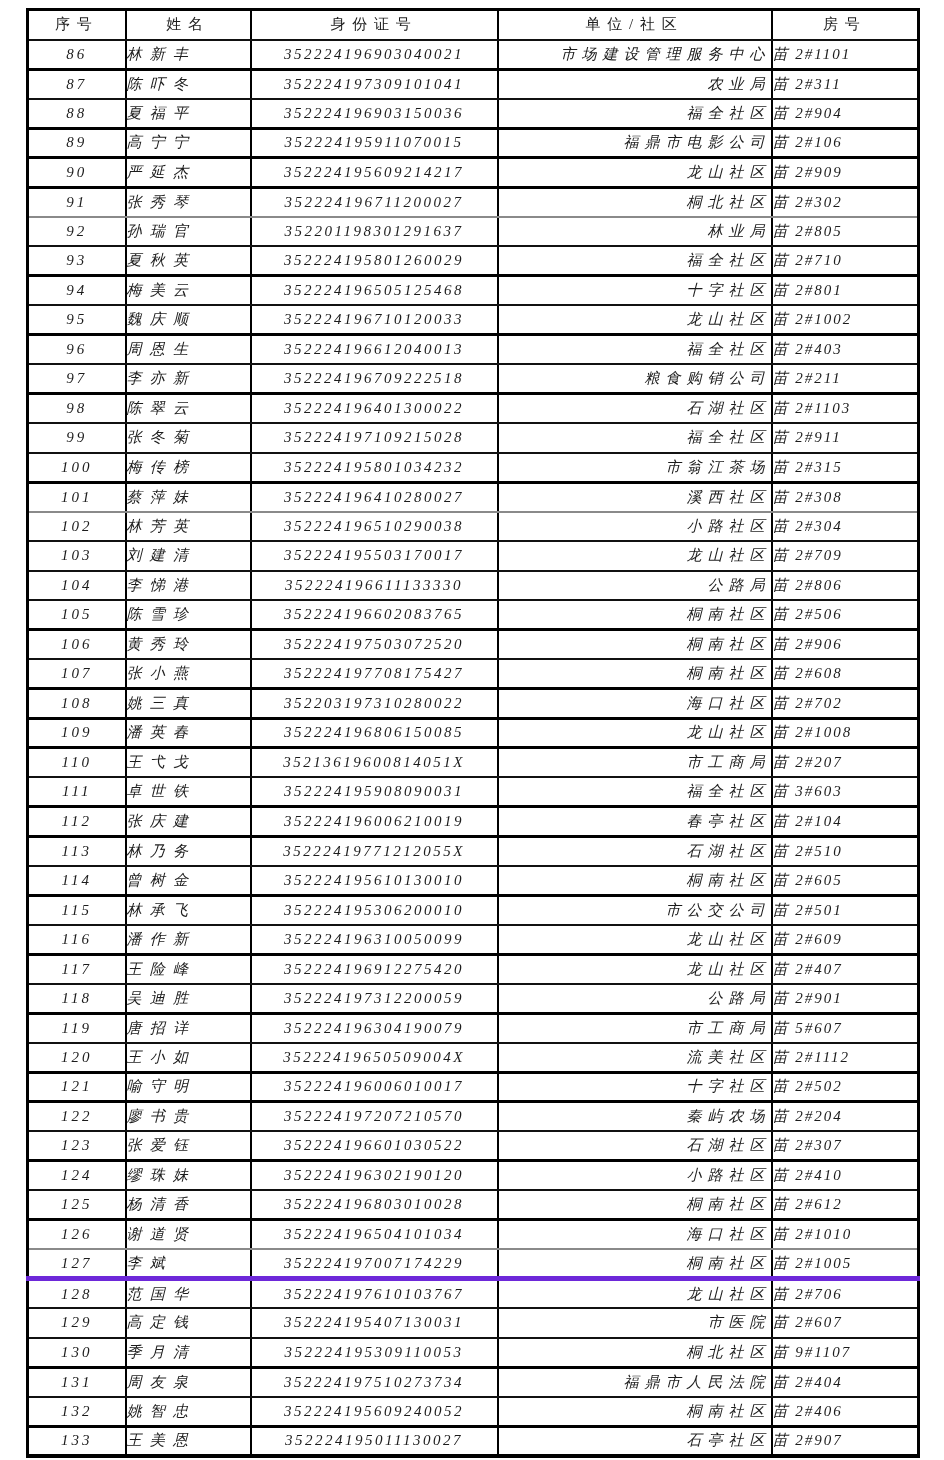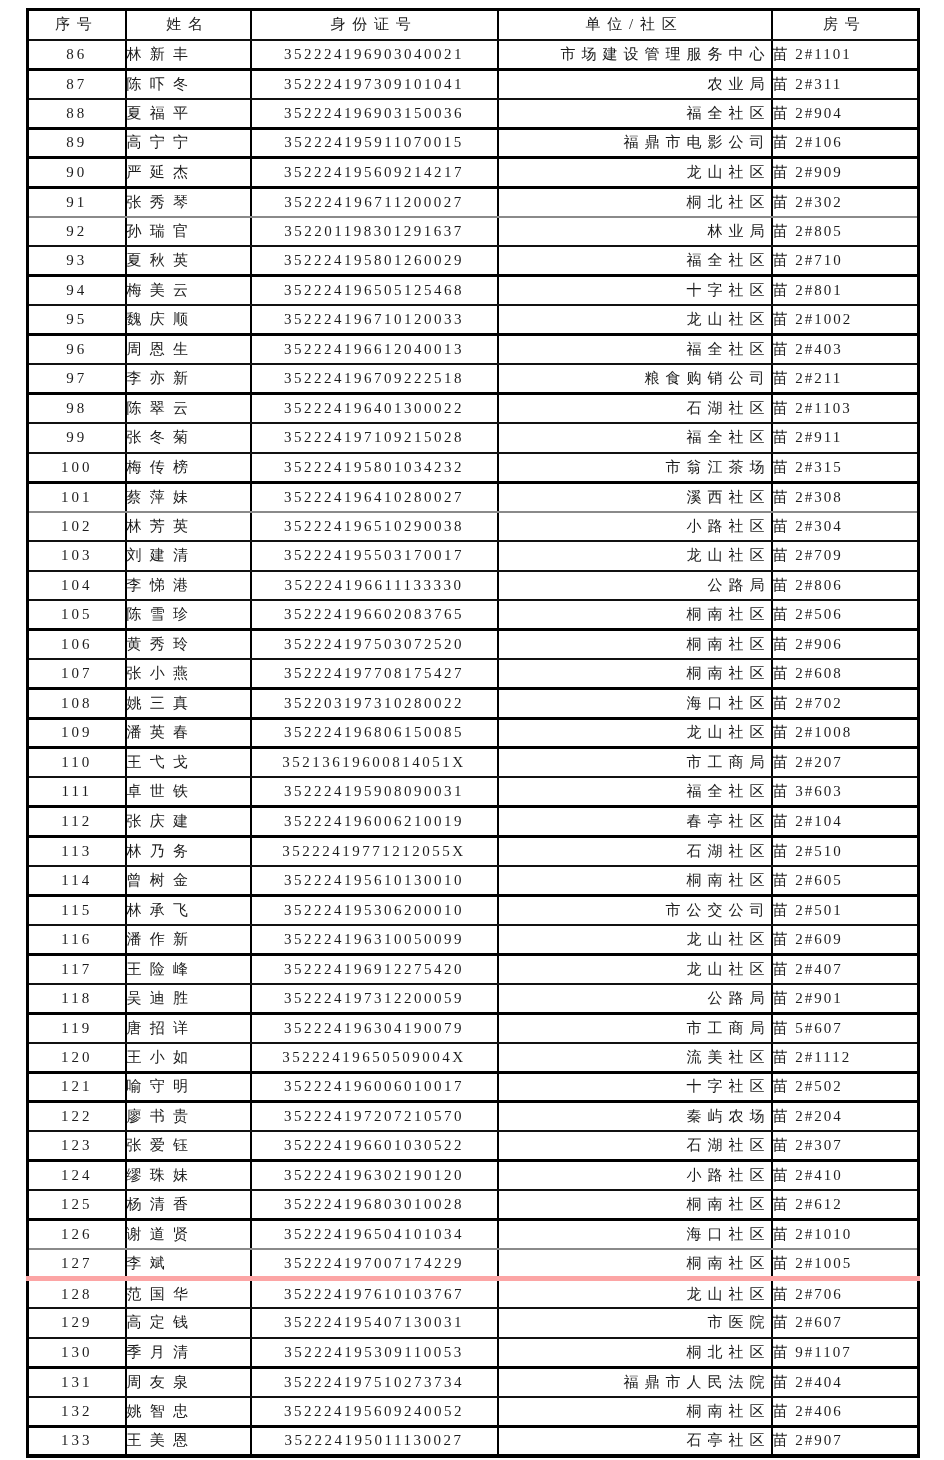--- a/index.html
+++ b/index.html
@@ -37,33 +37,33 @@
     border-right: 2px solid #000;
     border-bottom: 2px solid #111;
     padding: 0;
     font-weight: normal;
     font-size: 15px;
     line-height: 1;
     white-space: nowrap;
     overflow: hidden;
   }
   thead tr { height: 30px; }
-  tbody tr { height: 29.5px; }
+  tbody tr { height: 29.5px; font-style: italic; }
 
   th { text-align: center; letter-spacing: 0.45em; }
   td.c-no   { text-align: center; letter-spacing: 3px; font-size: 14px; }
   td.c-name { letter-spacing: 0.55em; }
   td.c-id   { text-align: center; letter-spacing: 2.5px; font-size: 14.5px; }
   td.c-unit { text-align: right; padding-left: 4px; letter-spacing: 0.4em; }
   td.c-room { text-align: left; letter-spacing: 2px; font-size: 14.5px; }
 
   
   tr.sep-thick  th, tr.sep-thick  td { border-bottom: 3px solid #000; }
   tr.sep-gray   td { border-bottom: 2px solid #8a8a8a; }
-  tr.sep-xthick td { border-bottom: 5px solid #fca5a5; }
+  tr.sep-xthick td { border-bottom: 5px solid #6d28d9; }
   thead tr th { border-bottom: 2px solid #000; }
 </style>
 </head>
 <body>
 
 <div class="page">
   <table class="roster">
     <colgroup>
       <col class="c0">
         <col class="c1">

